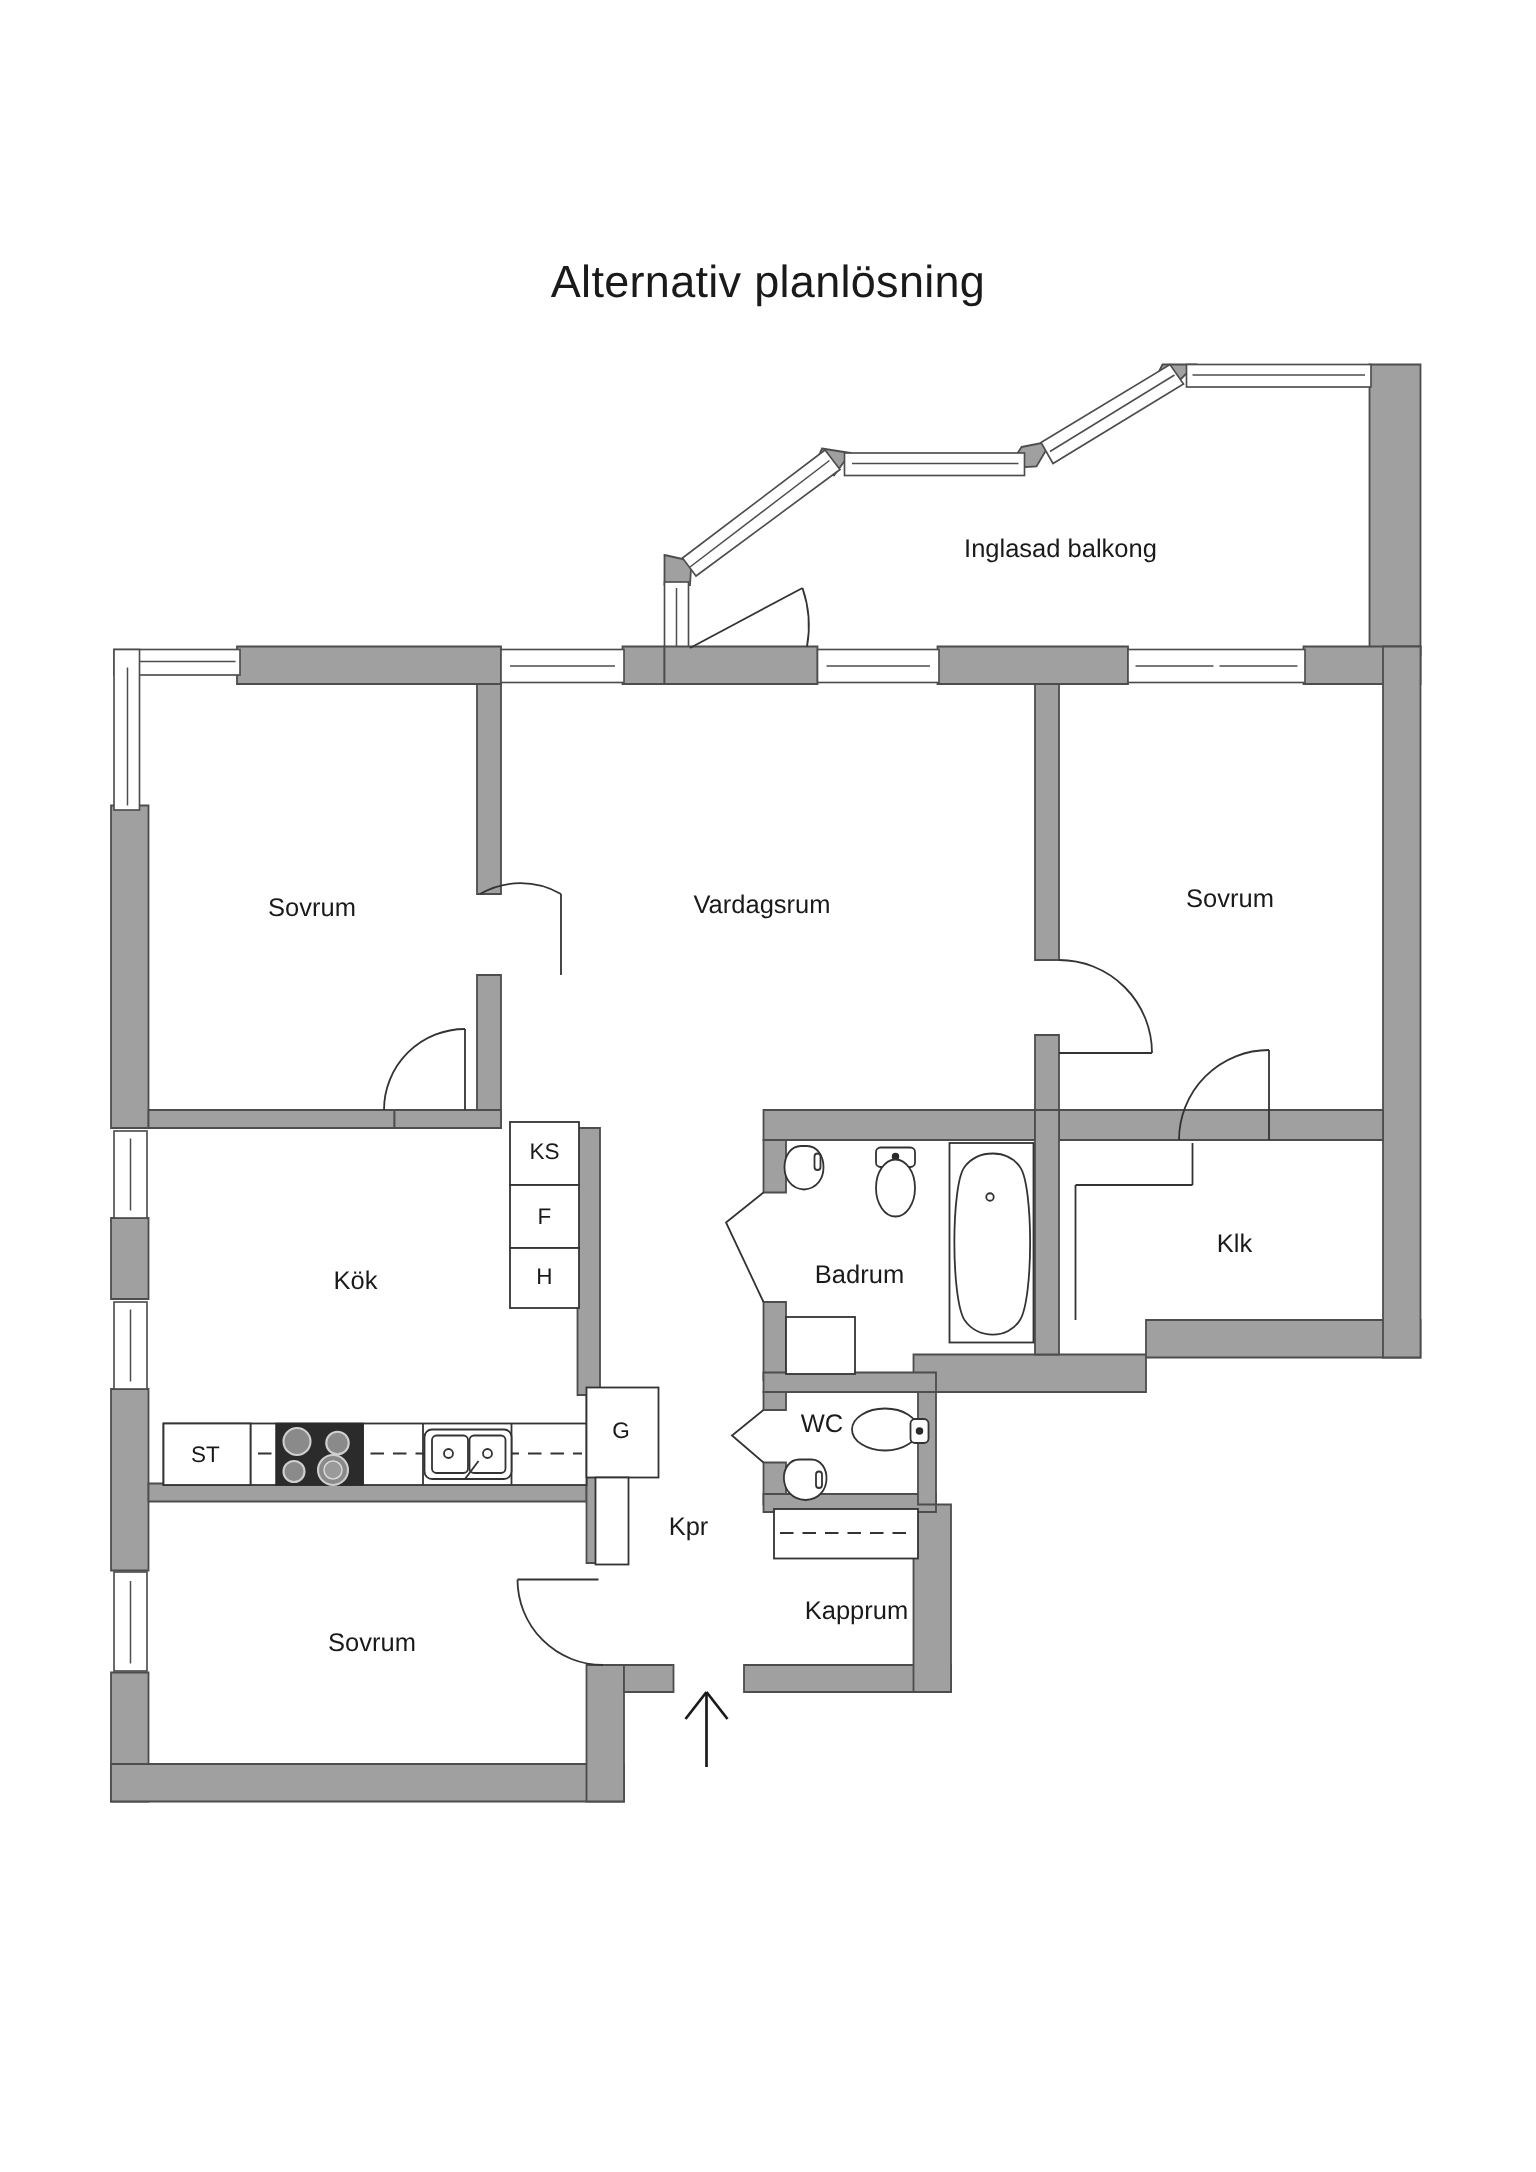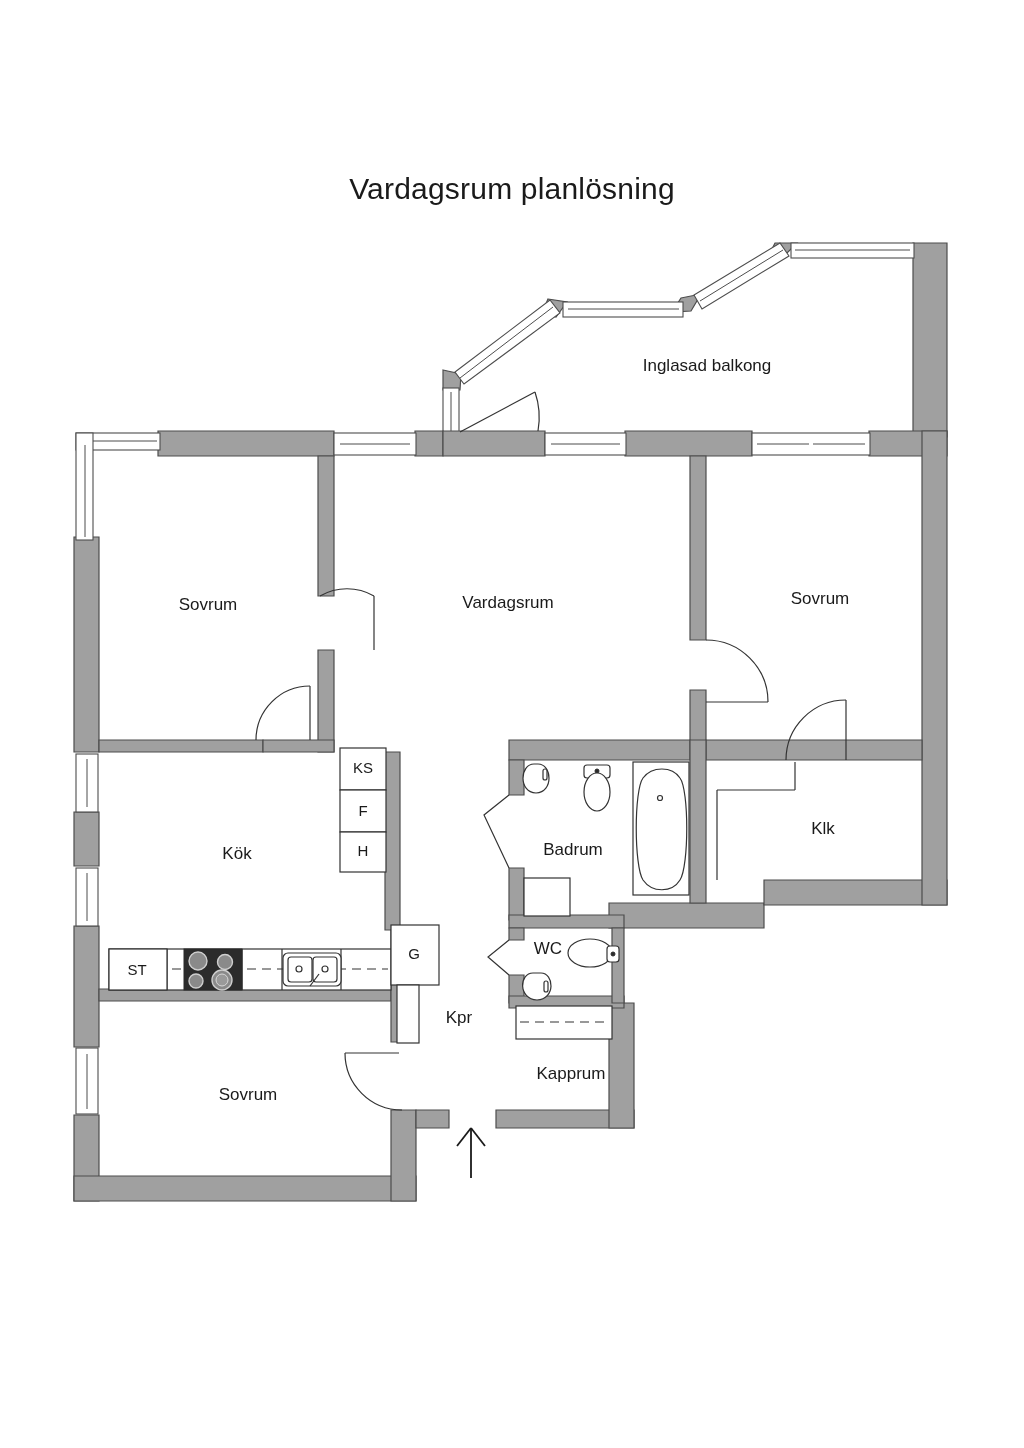--- a/index.html
+++ b/index.html
@@ -113,21 +113,21 @@
     fill: none;
     stroke: #1a1a1a;
     stroke-width: 1.8;
   }
 </style>
 </head>
 <body>
 
 <div id="plan-root">
 
-  <div id="plan-title">Vardagsrum planlösning</div>
+  <div id="plan-title">Alternativ planlösning</div>
 
   <svg class="floorplan" viewBox="0 0 1024 1448" xmlns="http://www.w3.org/2000/svg">
 
     <g>
 
       <path class="wall" d="M 913,243 L 947,243 L 947,437 L 913,437 Z"></path>
 
       <path class="wall" d="M 775,243 L 797,243 L 781,259 L 769,255 Z"></path>
       <path class="wall" d="M 681,298 L 701,294 L 691,311 L 672,312 Z"></path>
       <path class="wall" d="M 548,299 L 567,302 L 556,317 L 542,313 Z"></path>

